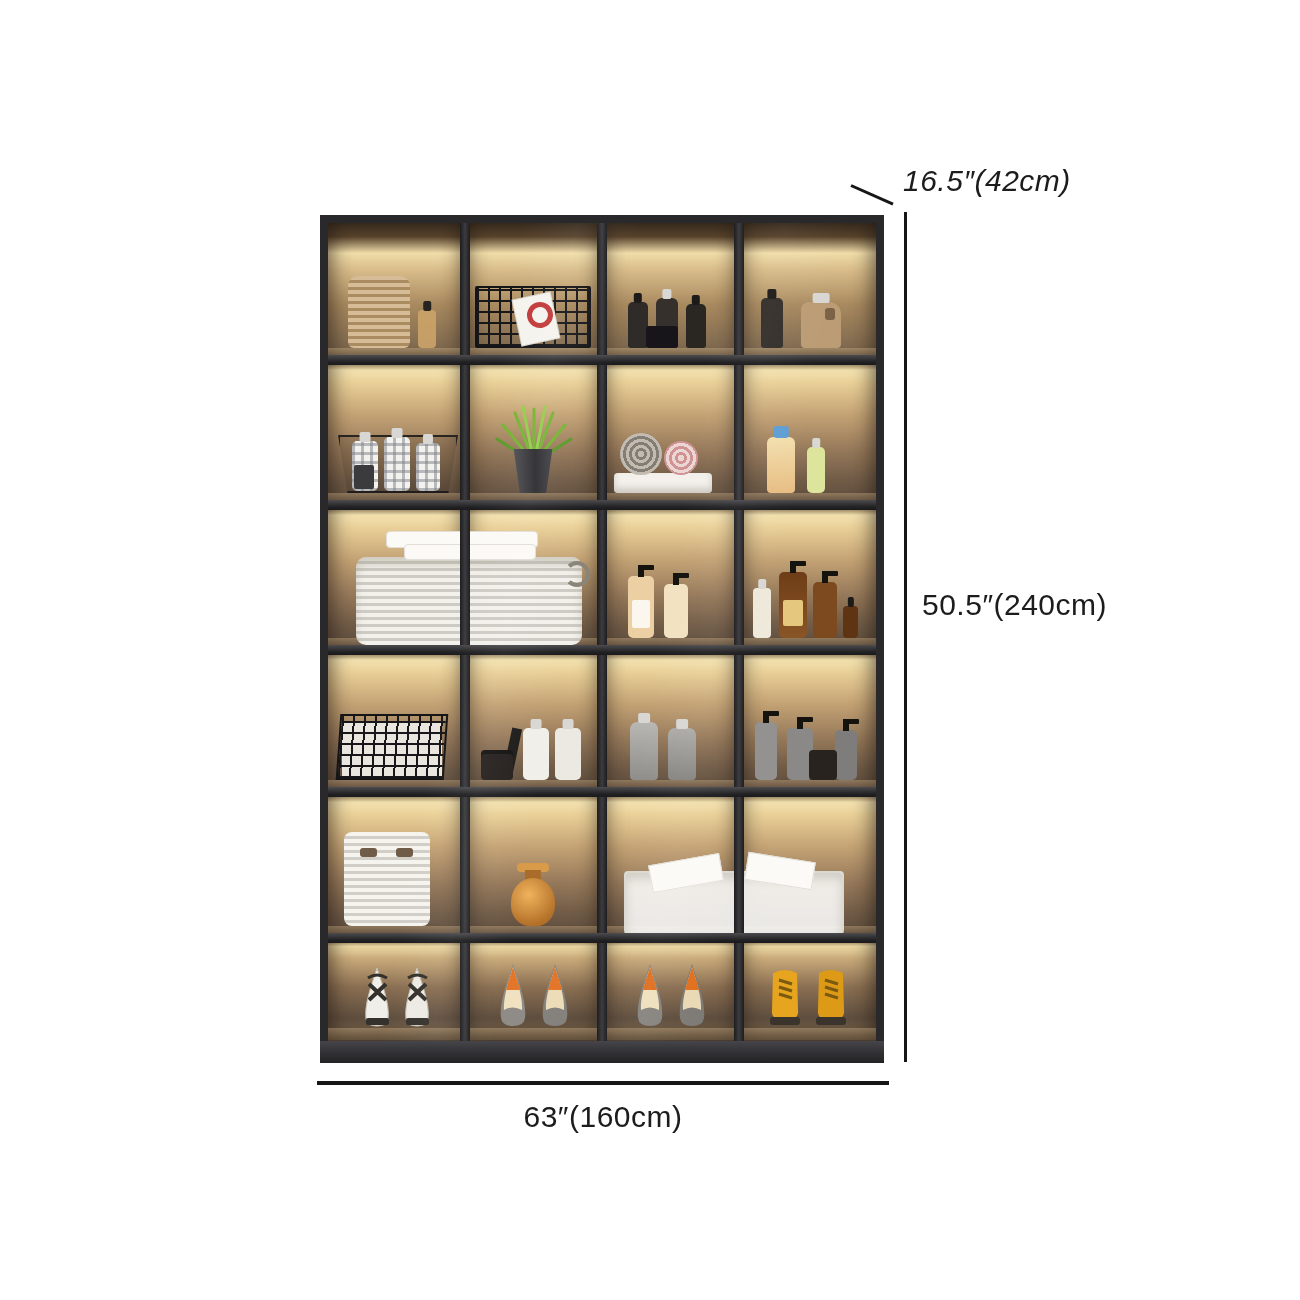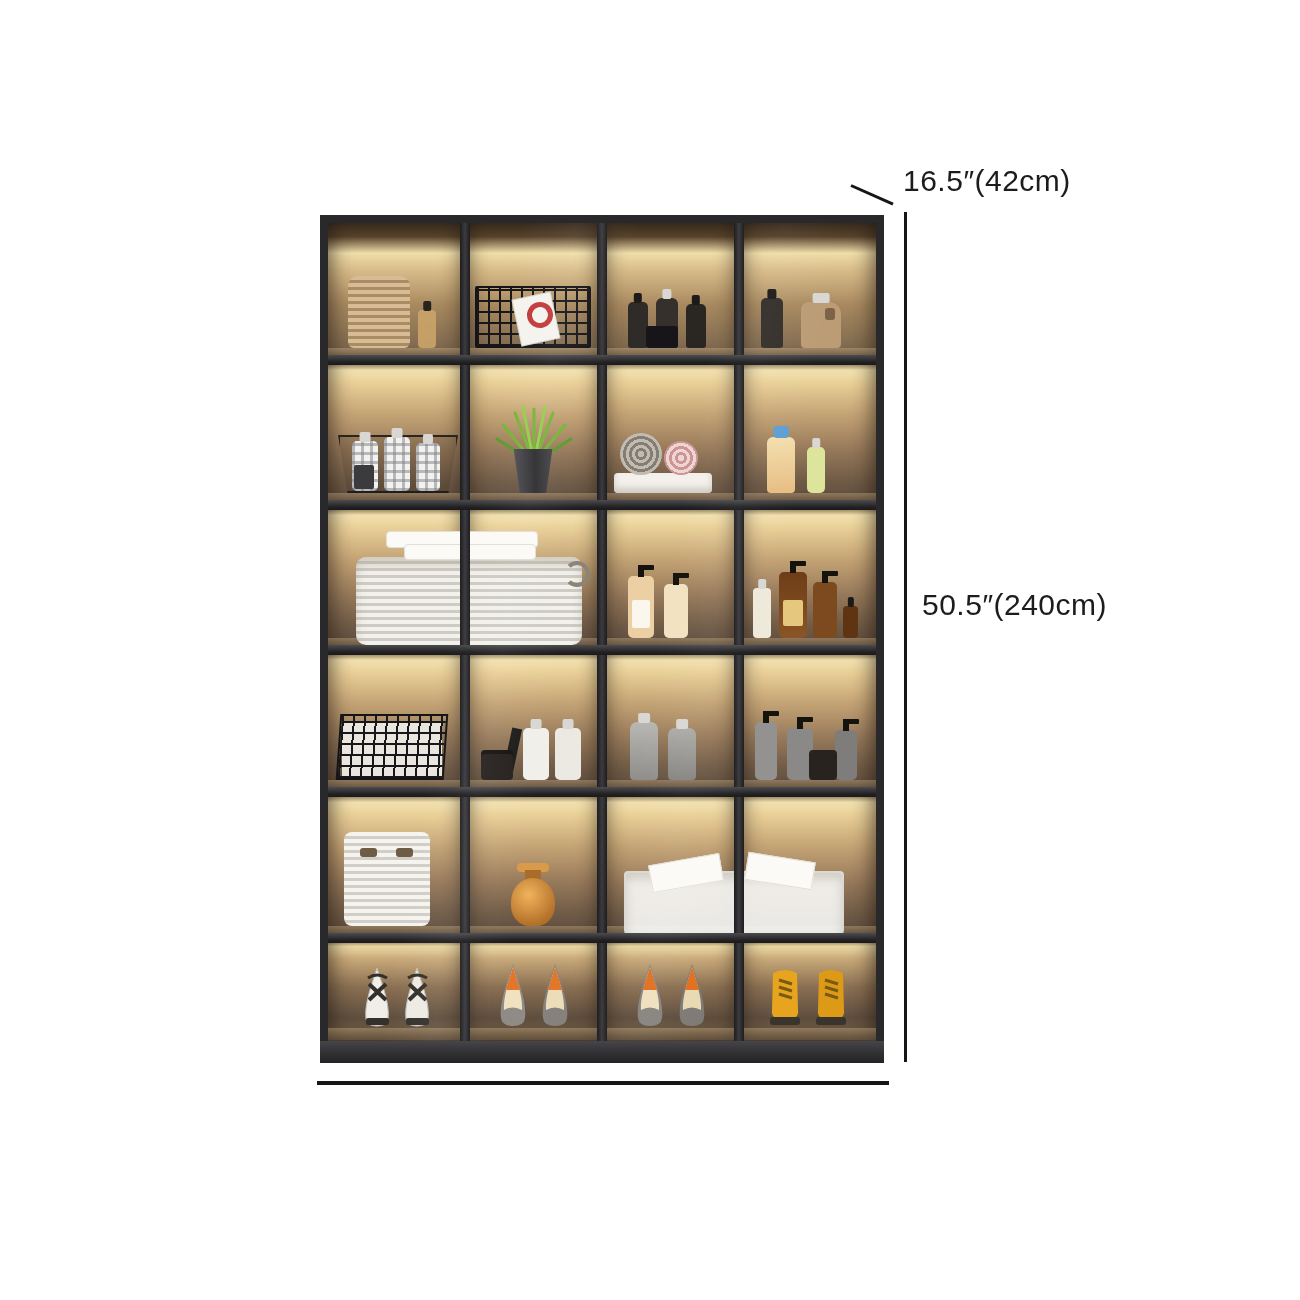--- a/index.html
+++ b/index.html
@@ -267,20 +267,21 @@
       <div class="shelfbar s2"></div>
       <div class="shelfbar s3"></div>
       <div class="shelfbar s4"></div>
       <div class="shelfbar s5"></div>
       <div class="sheen"></div>
     </div>
     <div class="plinth"></div>
   </div>
 
   <div class="dim-line" style="left:851px;top:184px;width:46px;height:3px;transform:rotate(24deg);transform-origin:left center;"></div>
-  <div class="dim-label" style="left:903px;top:164px;">16.5″(42cm)</div>
+  <div class="dim-label" style="left:903px;top:164px;font-style:italic;">16.5″(42cm)</div>
 
   <div class="dim-line" style="left:904px;top:212px;width:3px;height:850px;"></div>
   <div class="dim-label" style="left:922px;top:588px;">50.5″(240cm)</div>
 
   <div class="dim-line" style="left:317px;top:1081px;width:572px;height:4px;"></div>
+  <div class="dim-label" style="left:317px;top:1100px;width:572px;text-align:center;">63″(160cm)</div>
 
 </div>
 
 </body></html>

